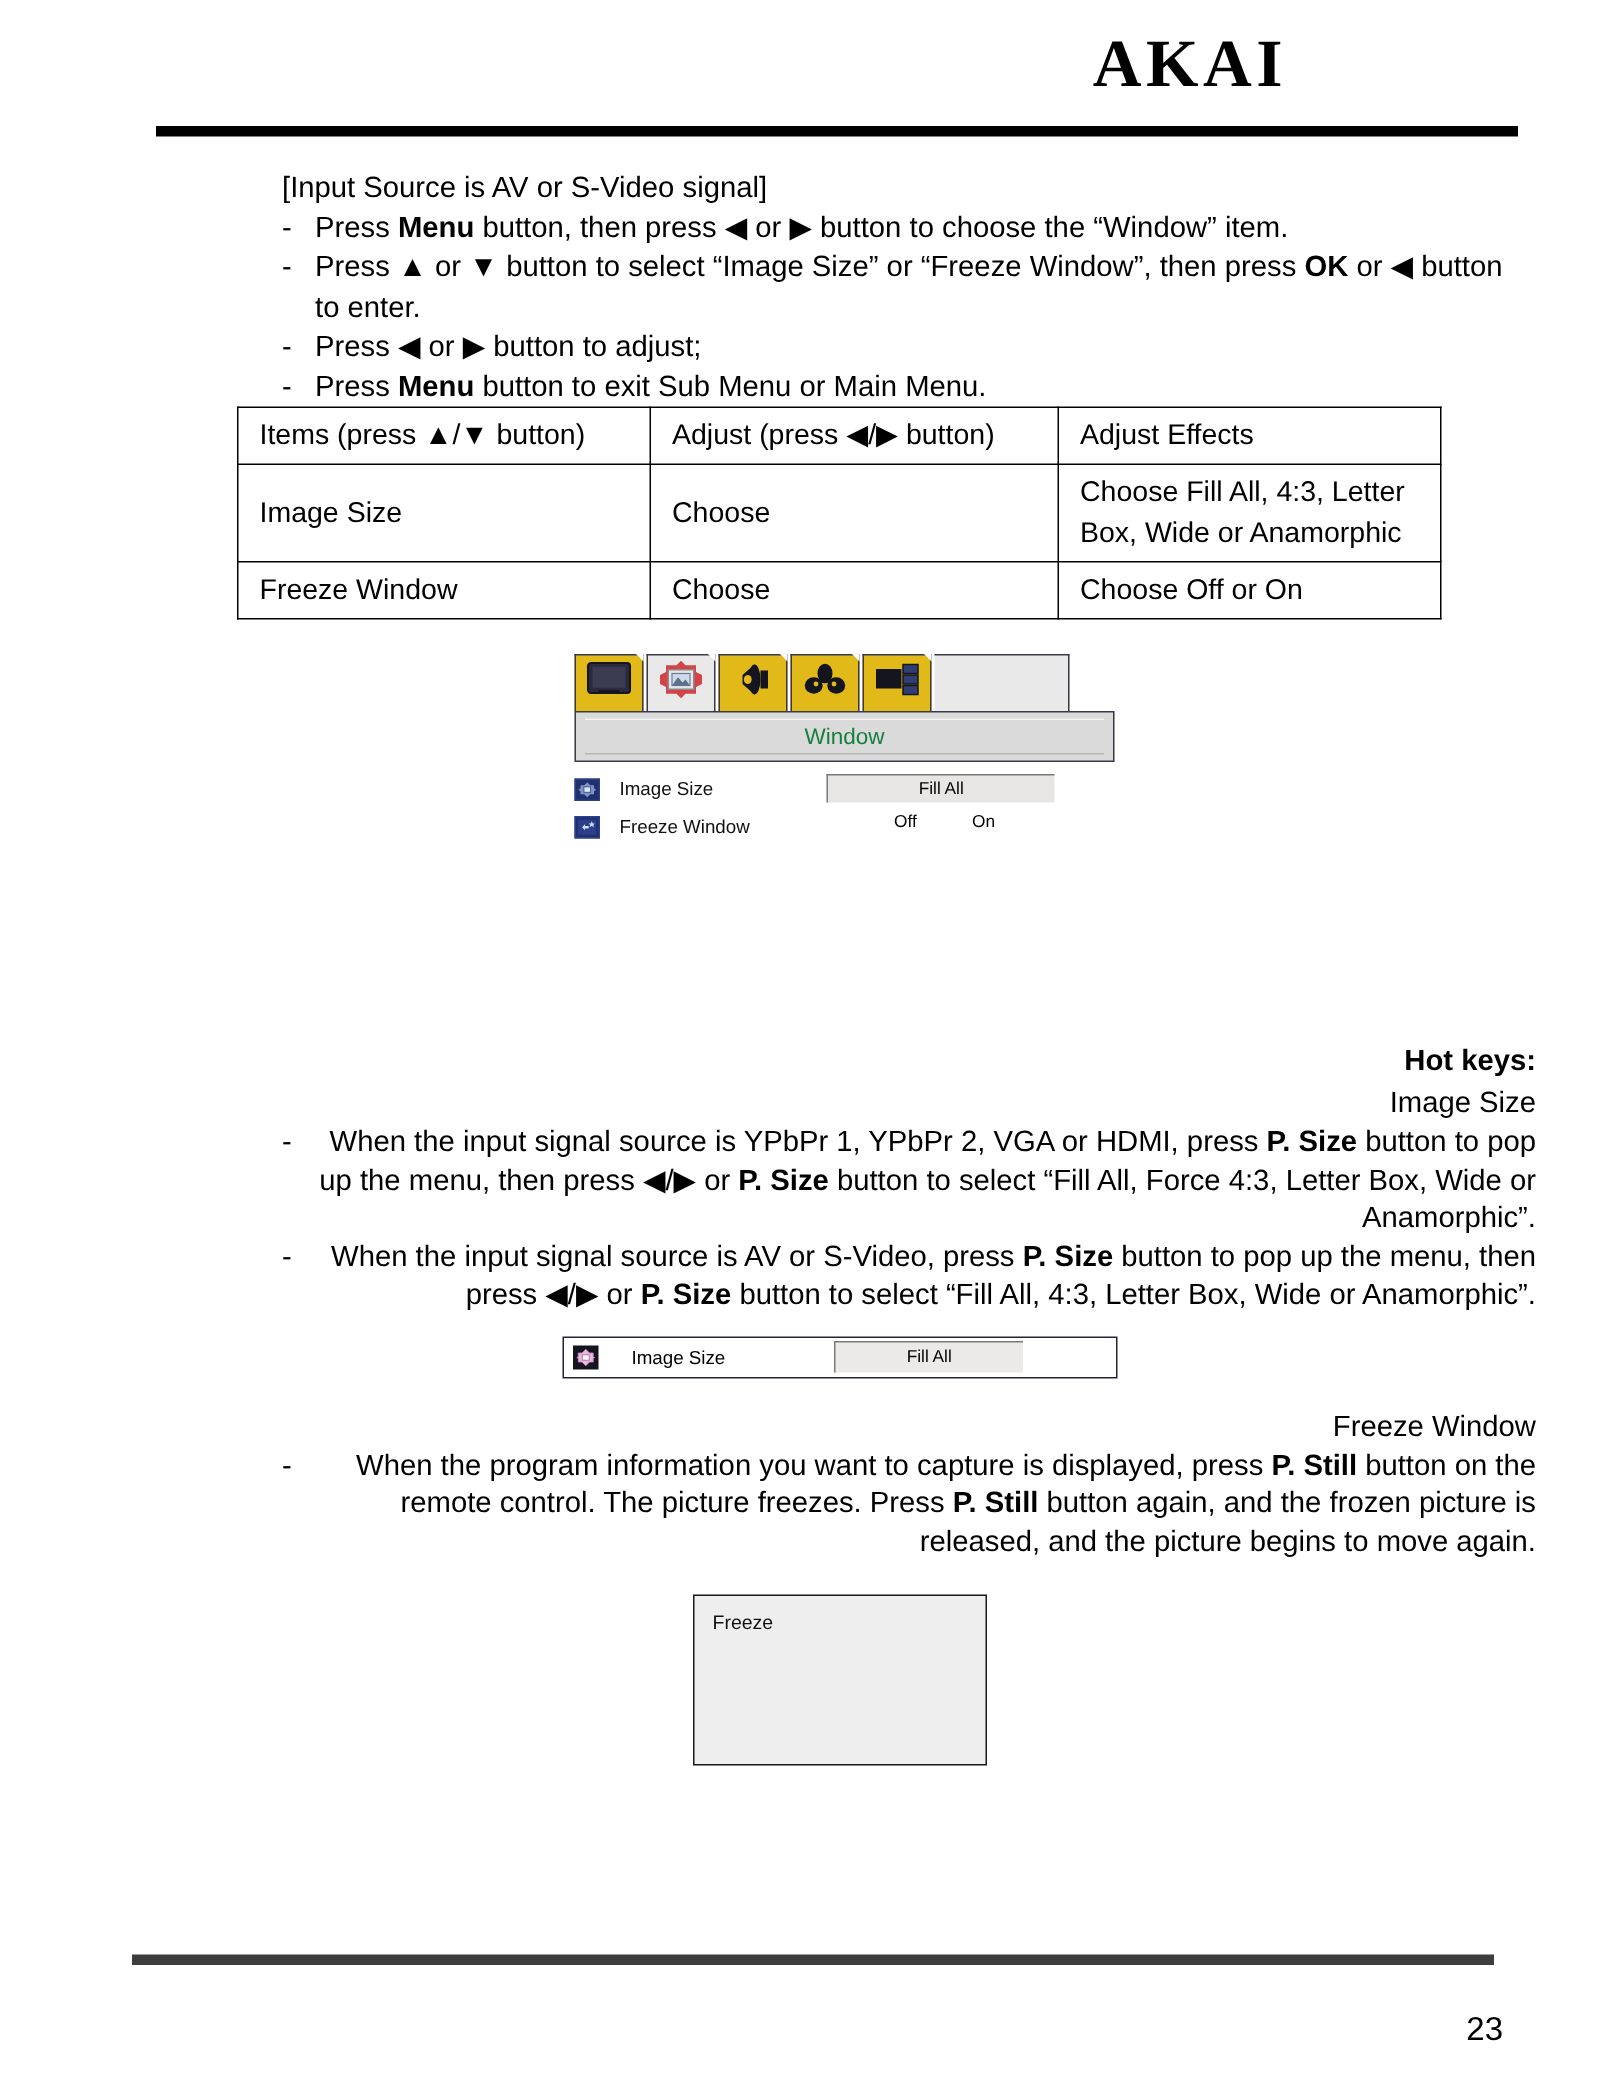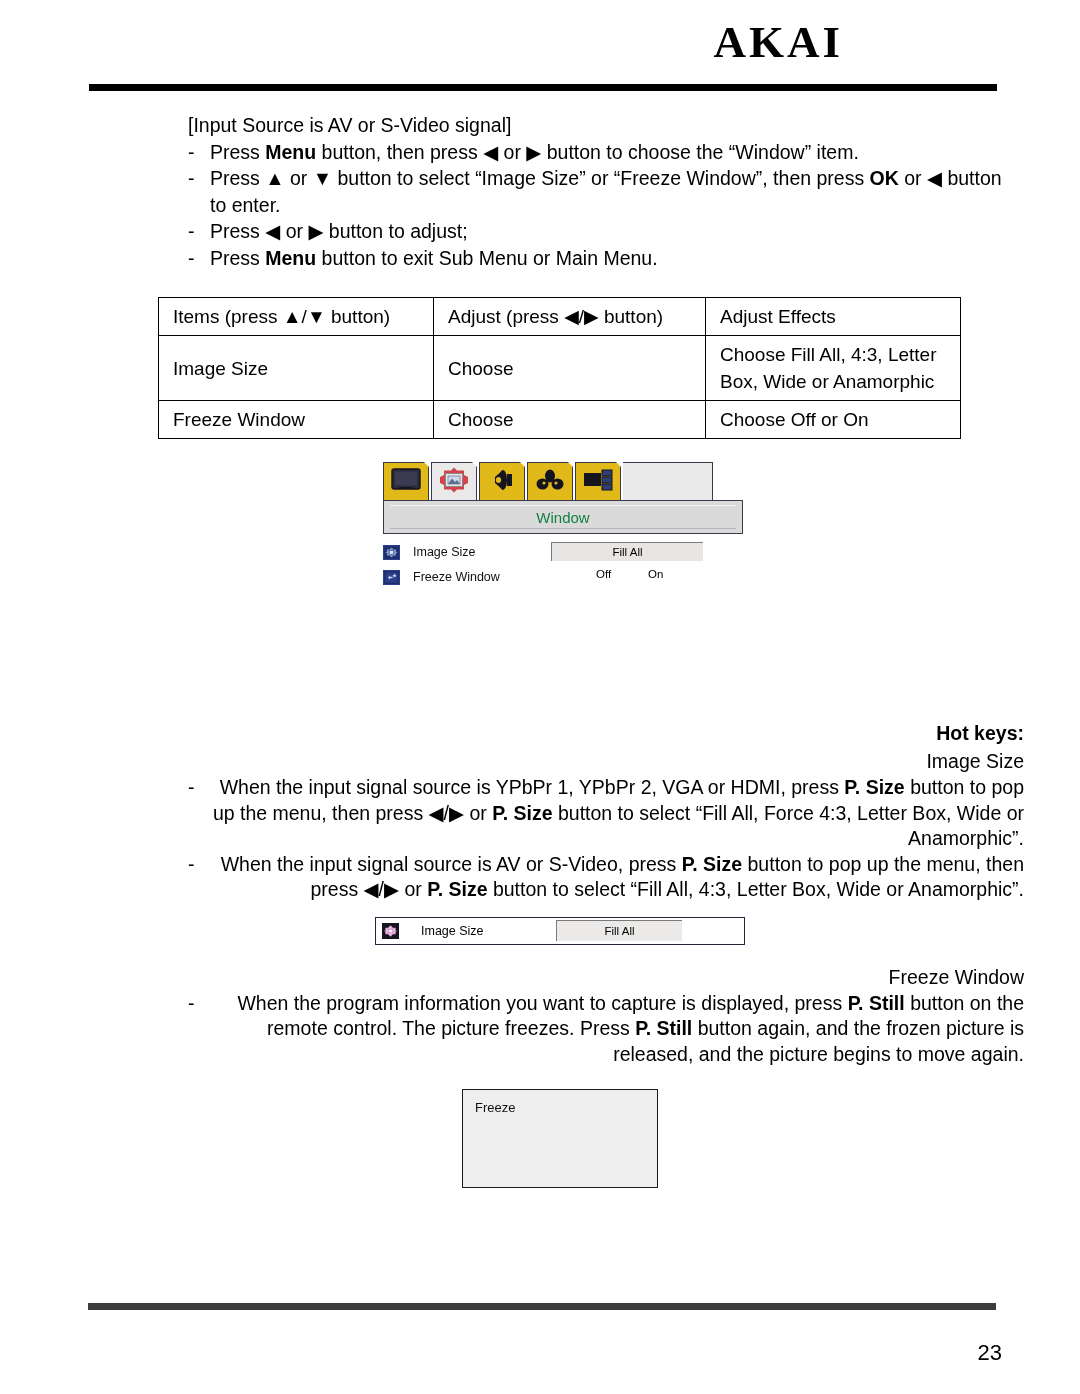--- a/index.html
+++ b/index.html
@@ -12,21 +12,21 @@
     height: 1394px;
     position: relative;
     font-family: "Liberation Sans", sans-serif;
     color: #000000;
     overflow: hidden;
   }
 
   
   .page-header {
     position: absolute;
-    left: 1px; top: 0;
+    left: 16px; top: 0;
     width: 920px;
     height: 95px;
   }
   .brand-logo {
     position: absolute;
     right: 78px;
     top: 18px;
     font-family: "Liberation Serif", serif;
     font-weight: bold;
     font-size: 45px;
@@ -68,21 +68,20 @@
     line-height: 26.5px;
   }
   .dash-item .dash {
     position: absolute;
     left: 0; top: 0;
   }
   b, .bold { font-weight: bold; }
 
   
   .spec-table {
-    margin-top: 26px;
     margin-left: 138px;
     border-collapse: collapse;
     width: 802px;
     table-layout: fixed;
   }
   .spec-table td {
     border: 1.6px solid #000000;
     padding: 5px 0 5px 14px;
     font-size: 19px;
     line-height: 27px;
@@ -306,21 +305,21 @@
     display: flex;
     align-items: center;
     justify-content: center;
     font-size: 11.5px;
   }
 
   
   .freeze-box {
     margin: 22px auto 0 auto;
     width: 196px;
-    height: 99px;
+    height: 114px;
     border: 1.8px solid #1a1a1a;
     background: #eeeeee;
     box-sizing: border-box;
     padding: 10px 0 0 12px;
     font-size: 13px;
     color: #111;
   }
 
   
   .footer-rule {

